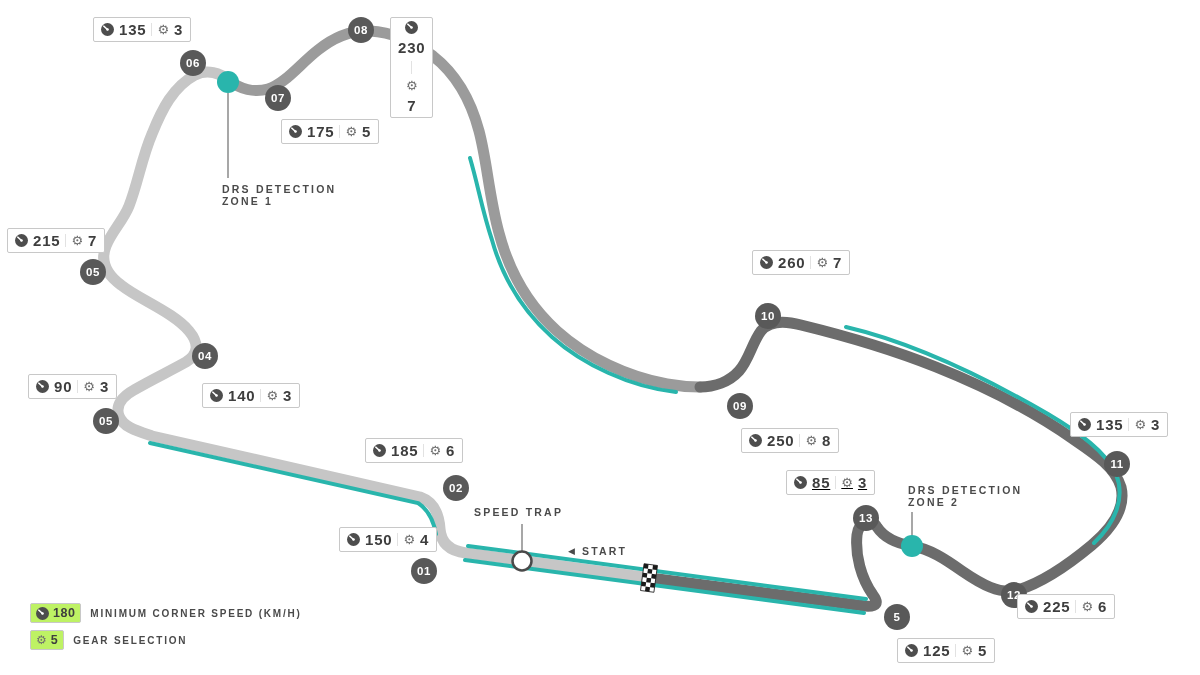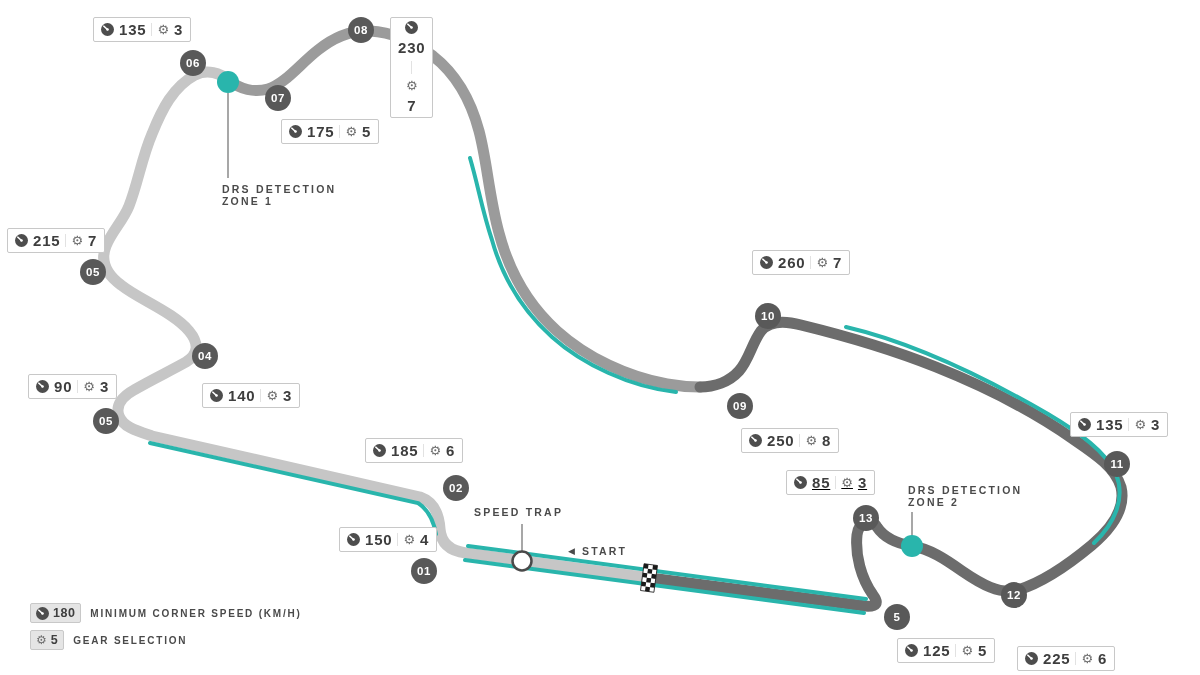--- a/index.html
+++ b/index.html
@@ -27,21 +27,21 @@
   .annotation{position:absolute;font:bold 10.5px "Liberation Sans",sans-serif;
     letter-spacing:2.2px;color:var(--ann-text);line-height:12px;z-index:4;white-space:nowrap;}
   #drs1-label{left:222px;top:183px;}
   #drs2-label{left:908px;top:484px;}
   #speed-trap-label{left:474px;top:506px;}
   #start-label{left:568px;top:545px;display:flex;align-items:center;gap:7px;}
   #start-label .arrow{font:9px "DejaVu Sans",sans-serif;letter-spacing:0;}
 
   #legend{position:absolute;left:30px;top:603px;display:flex;flex-direction:column;gap:7px;z-index:6;}
   .legend-row{display:flex;align-items:center;gap:9px;}
-  .legend-box{display:inline-flex;align-items:center;gap:4px;background:#e5e5e5;
+  .legend-box{display:inline-flex;align-items:center;gap:4px;background:#bef264;
     border:1.5px solid var(--box-border);border-radius:2px;padding:2px 5px;}
   .legend-box .val{font:bold 12.5px "Liberation Sans",sans-serif;color:var(--label-text);letter-spacing:.5px;}
   .legend-box .gear{font:12px "DejaVu Sans",sans-serif;color:#6e6e6e;line-height:12px;}
   .legend-text{font:bold 10px "Liberation Sans",sans-serif;letter-spacing:1.8px;color:var(--ann-text);}
 </style>
 </head>
 <body>
 
 <div id="stage">
 
@@ -291,21 +291,21 @@
             <path d="M7 7 L3.1 3.5" stroke="#fff" stroke-width="1.8" stroke-linecap="round" fill="none"></path>
             <circle cx="7" cy="7" r="1.4" fill="#fff"></circle>
           </svg>
         </span>
         <span class="val speed">135</span>
         <span class="div"></span>
         <span class="gear">⚙</span>
         <span class="val gearv">3</span>
       </div>
       <div class="corner-marker" style="left: 1001px; top: 582px;">12</div>
-      <div class="info-box" style="left: 1017px; top: 646px;">
+      <div class="info-box" style="left: 1017px; top: 594px;">
         <span class="gauge">
           <svg width="13" height="13" viewBox="0 0 14 14" aria-hidden="true">
             <circle cx="7" cy="7" r="7" fill="#4d4d4d"></circle>
             <path d="M7 7 L3.1 3.5" stroke="#fff" stroke-width="1.8" stroke-linecap="round" fill="none"></path>
             <circle cx="7" cy="7" r="1.4" fill="#fff"></circle>
           </svg>
         </span>
         <span class="val speed">225</span>
         <span class="div"></span>
         <span class="gear">⚙</span>

